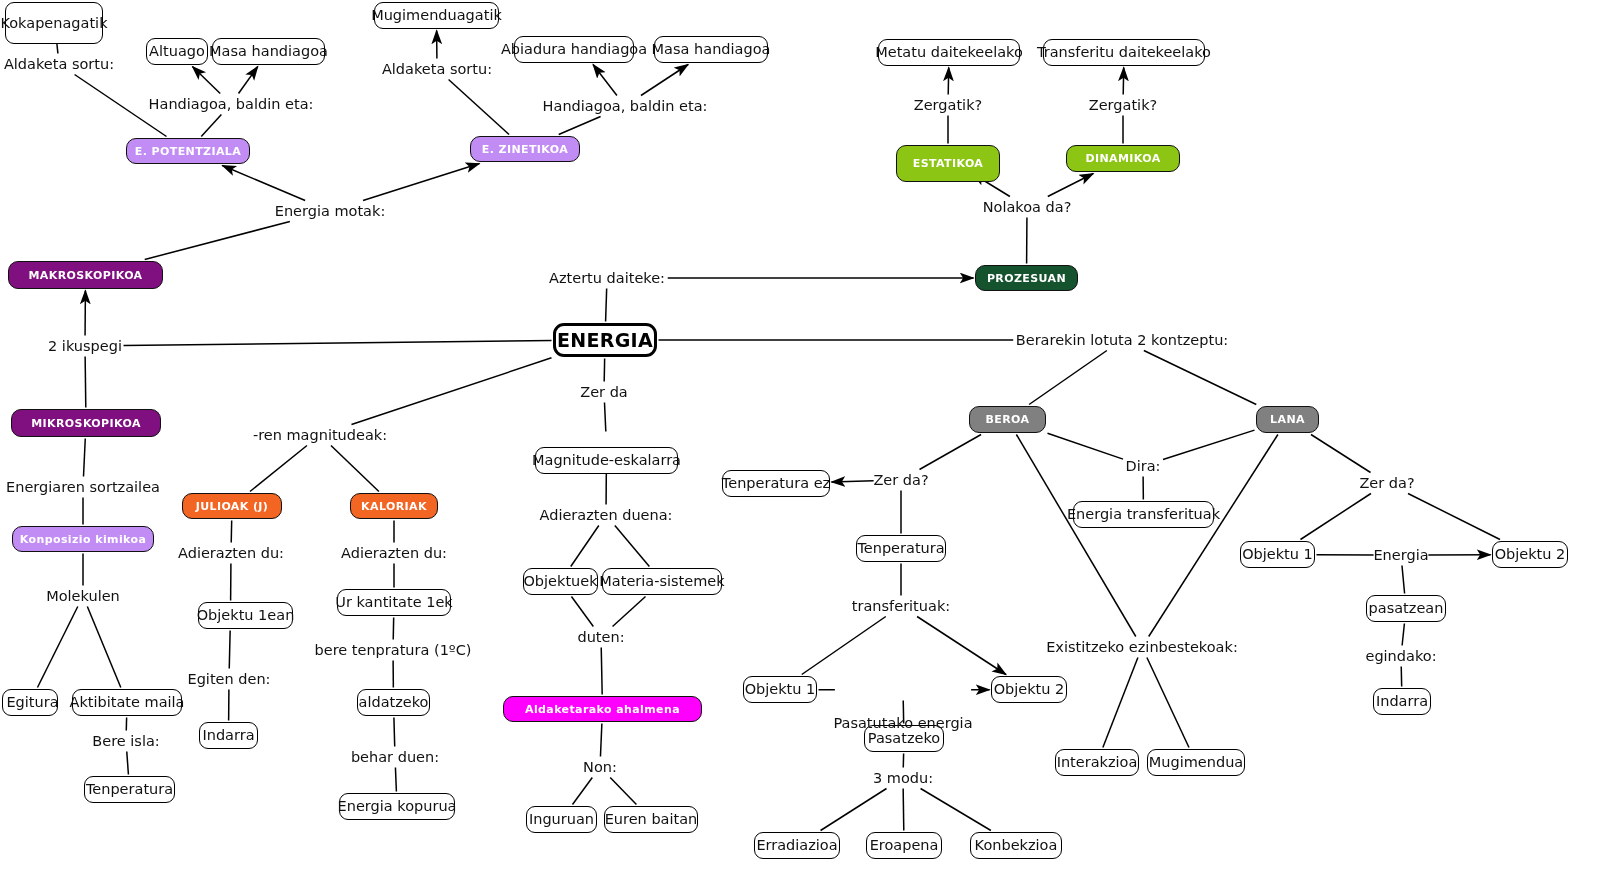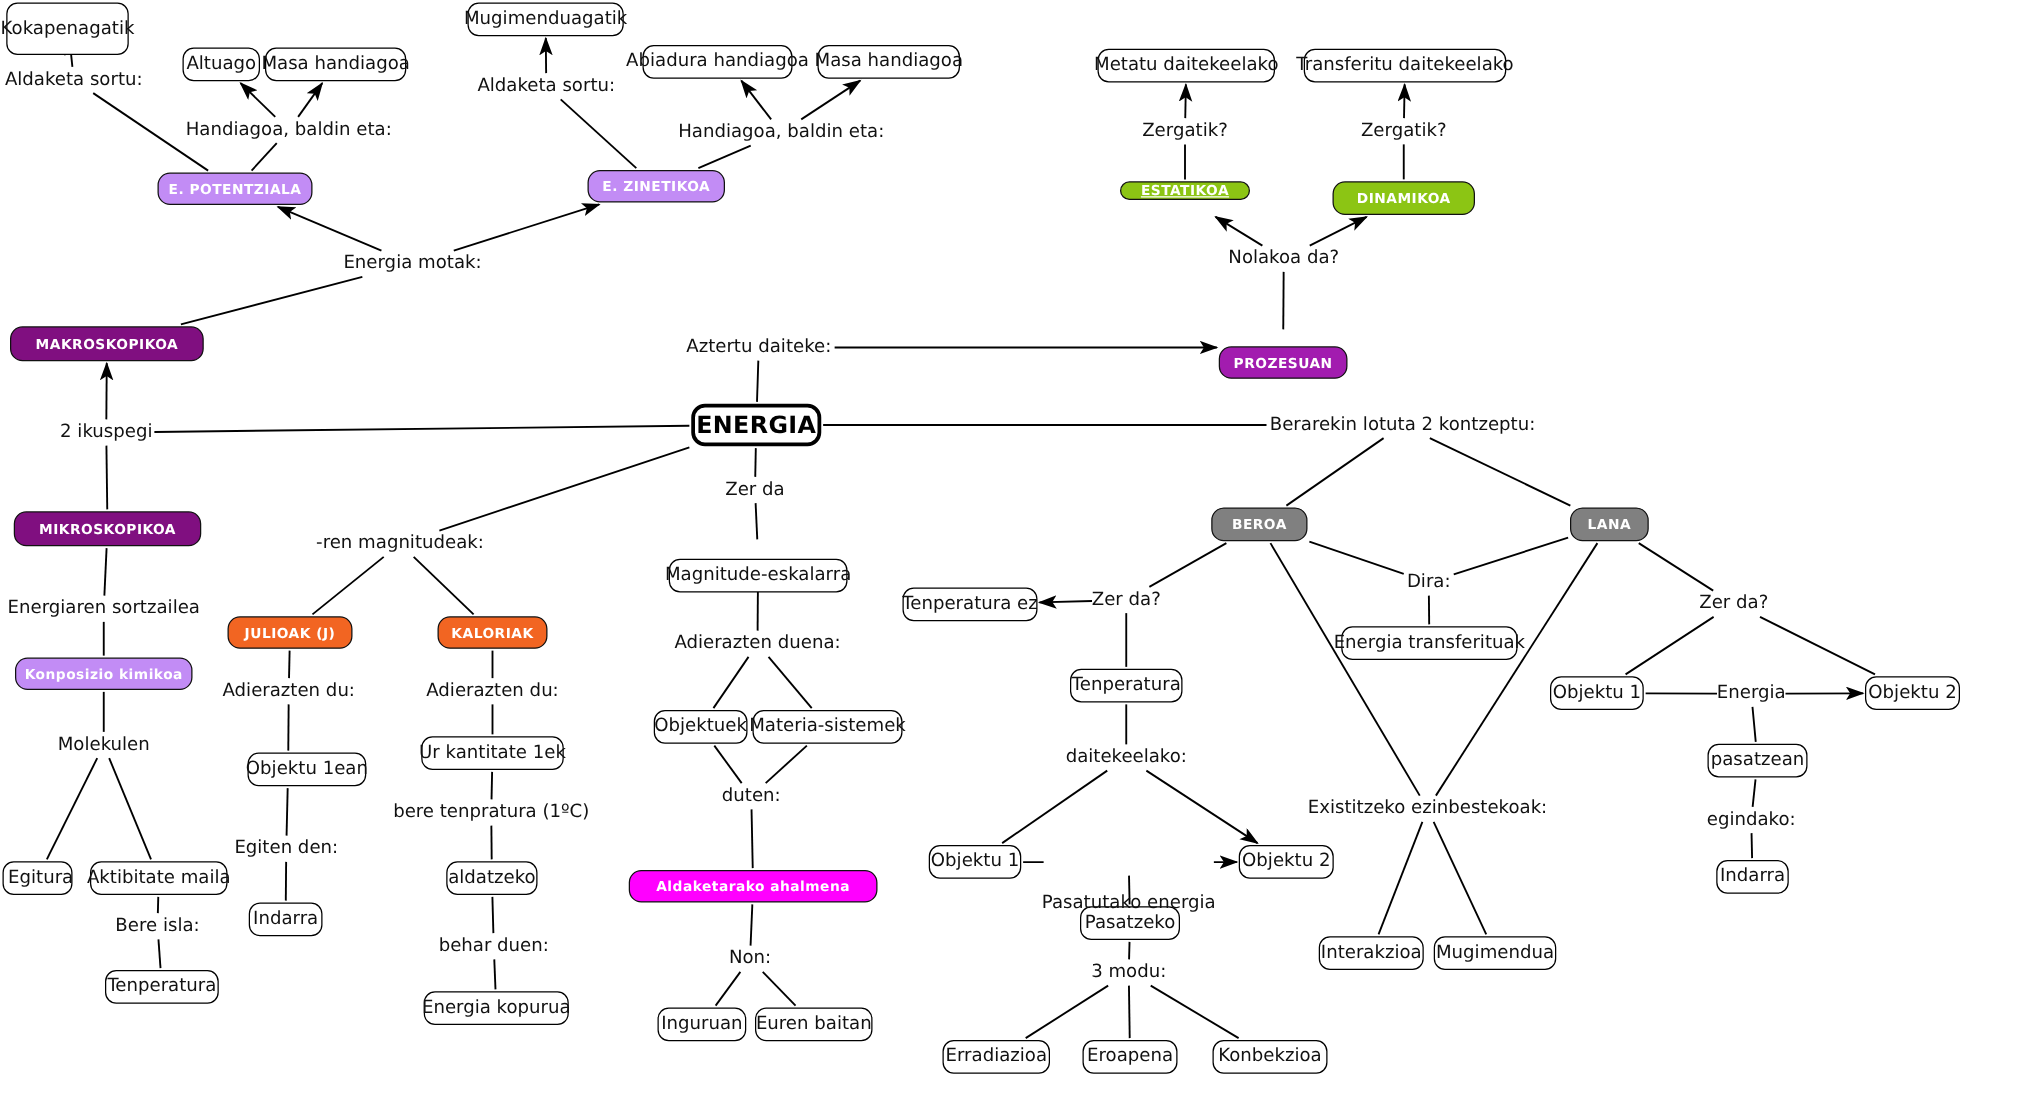--- a/index.html
+++ b/index.html
@@ -123,23 +123,23 @@
       <div class="node plain" style="left: 5px; top: 2px; width: 98px; height: 42px;">Kokapenagatik</div>
       <div class="node plain" style="left: 146px; top: 38px; width: 62px; height: 27px;">Altuago</div>
       <div class="node plain" style="left: 212px; top: 38px; width: 113px; height: 27px;">Masa handiagoa</div>
       <div class="node key" style="left: 126px; top: 138px; width: 124px; height: 26px; background: rgb(194, 140, 245);">E. POTENTZIALA</div>
       <div class="node plain" style="left: 374px; top: 2px; width: 125px; height: 27px;">Mugimenduagatik</div>
       <div class="node plain" style="left: 514px; top: 36px; width: 120px; height: 27px;">Abiadura handiagoa</div>
       <div class="node plain" style="left: 654px; top: 36px; width: 114px; height: 27px;">Masa handiagoa</div>
       <div class="node key" style="left: 470px; top: 136px; width: 110px; height: 26px; background: rgb(194, 140, 245);">E. ZINETIKOA</div>
       <div class="node plain" style="left: 878px; top: 39px; width: 142px; height: 27px;">Metatu daitekeelako</div>
       <div class="node plain" style="left: 1043px; top: 39px; width: 162px; height: 27px;">Transferitu daitekeelako</div>
-      <div class="node key" style="left: 896px; top: 145px; width: 104px; height: 15px; background: rgb(140, 197, 20); text-decoration: underline;">ESTATIKOA</div>
+      <div class="node key" style="left: 896px; top: 145px; width: 104px; height: 37px; background: rgb(140, 197, 20);">ESTATIKOA</div>
       <div class="node key" style="left: 1066px; top: 145px; width: 114px; height: 27px; background: rgb(140, 197, 20);">DINAMIKOA</div>
-      <div class="node key" style="left: 975px; top: 265px; width: 103px; height: 26px; background: #a21caf; margin-top: 12px;">PROZESUAN</div>
+      <div class="node key" style="left: 975px; top: 265px; width: 103px; height: 26px; background: #14532d;">PROZESUAN</div>
       <div class="node key" style="left: 8px; top: 261px; width: 155px; height: 28px; background: rgb(128, 15, 128);">MAKROSKOPIKOA</div>
       <div class="node key" style="left: 11px; top: 409px; width: 150px; height: 28px; background: rgb(128, 15, 128);">MIKROSKOPIKOA</div>
       <div class="node root" style="left: 553px; top: 323px; width: 104px; height: 34px;">ENERGIA</div>
       <div class="node key" style="left: 12px; top: 526px; width: 142px; height: 26px; background: rgb(194, 140, 245);">Konposizio kimikoa</div>
       <div class="node plain" style="left: 2px; top: 689px; width: 56px; height: 27px; padding-left: 14px;">Egitura</div>
       <div class="node plain" style="left: 72px; top: 689px; width: 110px; height: 27px;">Aktibitate maila</div>
       <div class="node plain" style="left: 84px; top: 776px; width: 91px; height: 27px;">Tenperatura</div>
       <div class="node key" style="left: 182px; top: 493px; width: 100px; height: 26px; background: rgb(242, 101, 34);">JULIOAK (J)</div>
       <div class="node plain" style="left: 198px; top: 602px; width: 95px; height: 27px;">Objektu 1ean</div>
       <div class="node plain" style="left: 199px; top: 722px; width: 59px; height: 27px;">Indarra</div>
@@ -190,21 +190,21 @@
       <div class="lbl" style="left: 394px; top: 553px;">Adierazten du:</div>
       <div class="lbl" style="left: 83px; top: 596px;">Molekulen</div>
       <div class="lbl" style="left: 126px; top: 741px;">Bere isla:</div>
       <div class="lbl" style="left: 229px; top: 679px;">Egiten den:</div>
       <div class="lbl" style="left: 393px; top: 650px;">bere tenpratura (1ºC)</div>
       <div class="lbl" style="left: 395px; top: 757px;">behar duen:</div>
       <div class="lbl" style="left: 606px; top: 515px;">Adierazten duena:</div>
       <div class="lbl" style="left: 601px; top: 637px;">duten:</div>
       <div class="lbl" style="left: 600px; top: 767px;">Non:</div>
       <div class="lbl" style="left: 901px; top: 480px;">Zer da?</div>
-      <div class="lbl" style="left: 901px; top: 606px;">daitekeelako:</div>
+      <div class="lbl" style="left: 901px; top: 606px;">transferituak:</div>
       <div class="lbl" style="left: 903px; top: 690px; margin-top: 33px;">Pasatutako energia</div>
       <div class="lbl" style="left: 903px; top: 778px;">3 modu:</div>
       <div class="lbl" style="left: 1143px; top: 466px;">Dira:</div>
       <div class="lbl" style="left: 1142px; top: 647px;">Existitzeko ezinbestekoak:</div>
       <div class="lbl" style="left: 1387px; top: 483px;">Zer da?</div>
       <div class="lbl" style="left: 1401px; top: 555px;">Energia</div>
       <div class="lbl" style="left: 1401px; top: 656px;">egindako:</div>
     </div>
 </div>
 

